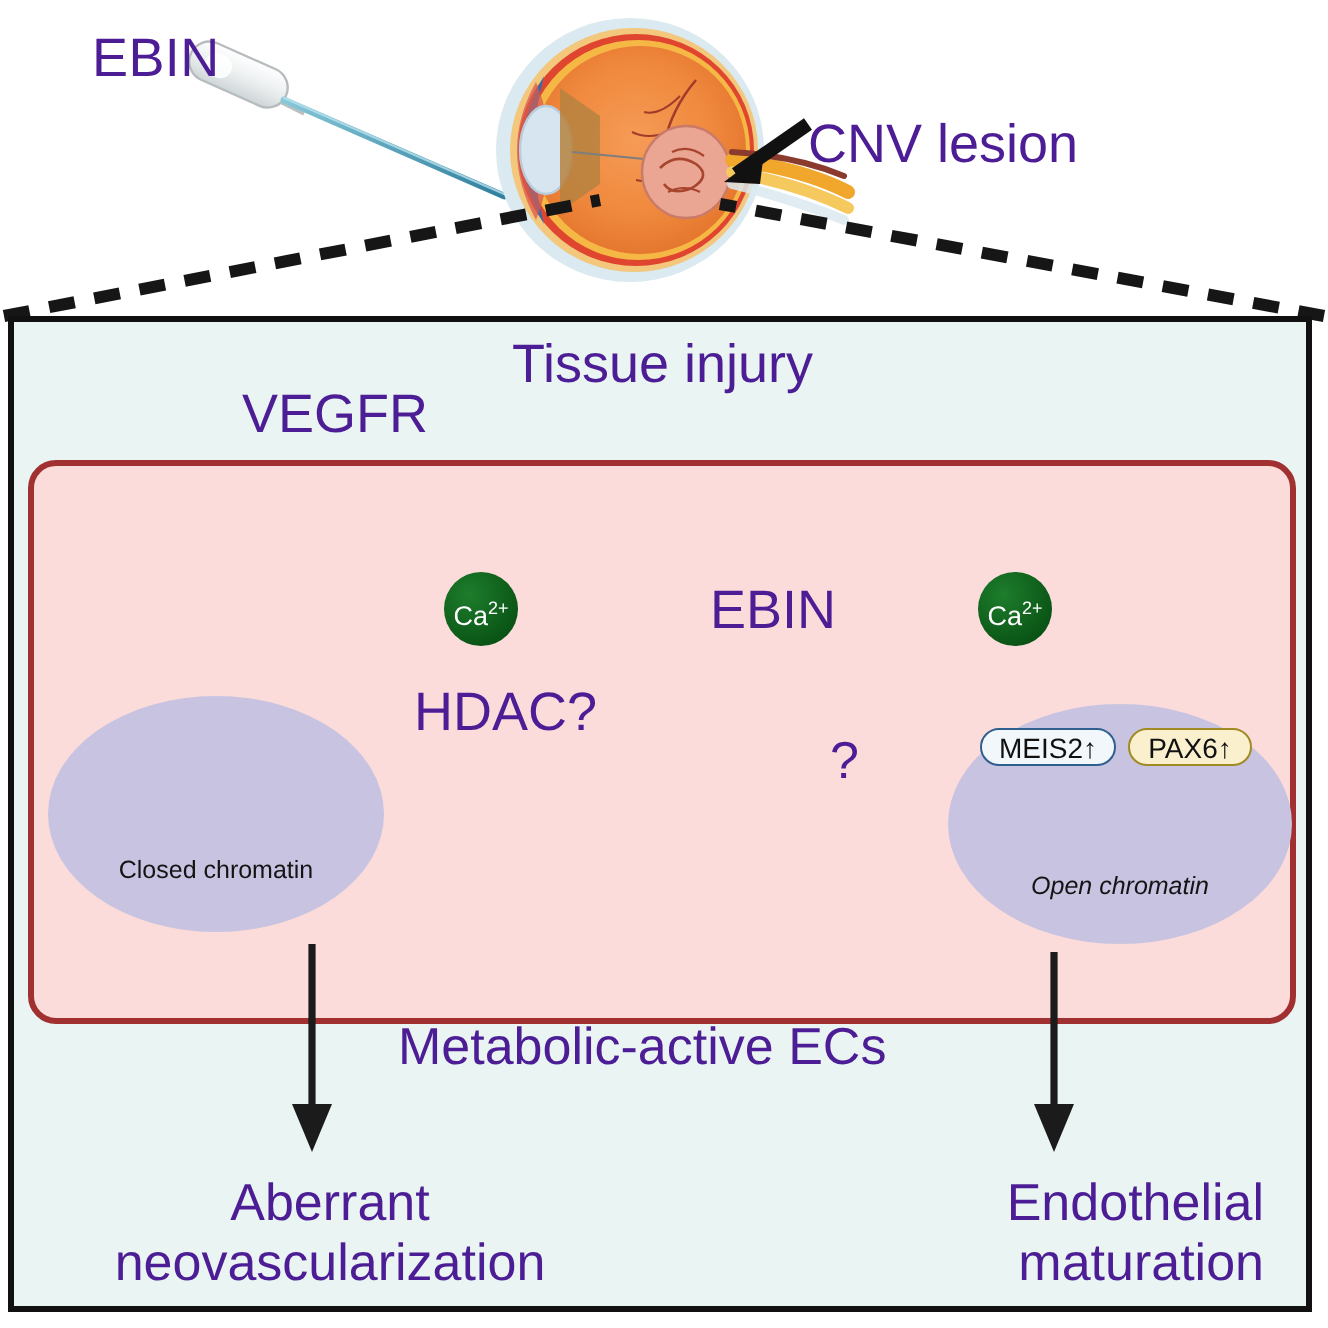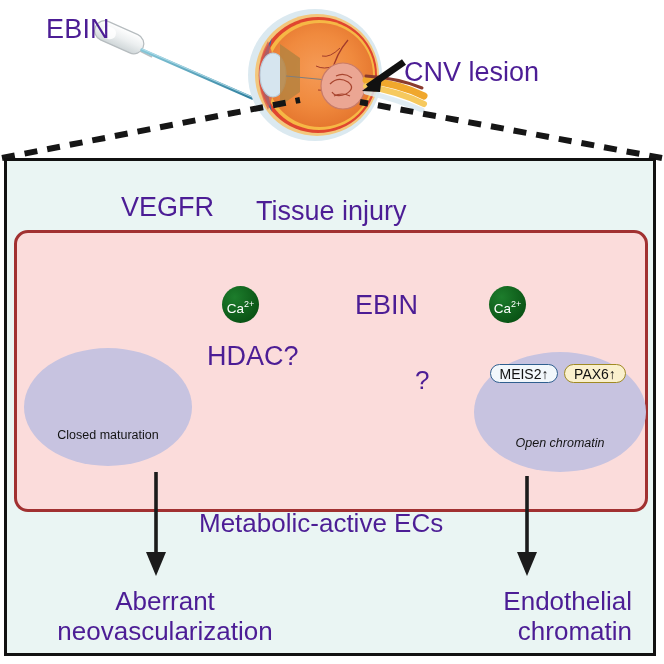--- a/index.html
+++ b/index.html
@@ -45,21 +45,20 @@
     background: #fbdcdb;
     border: 3px solid #a13131;
     border-radius: 14px;
     box-sizing: border-box;
   }
 
   
   #tissue-injury {
     left: 256px; top: 167px;
     font-size: 27px;
-    margin-top: 29px;
   }
   #vegfr-label {
     left: 121px; top: 192px;
     font-size: 27px;
   }
   #hdac-label {
     left: 207px; top: 341px;
     font-size: 27px;
   }
   #ebin-cell-label {
@@ -350,21 +349,21 @@
                Q583 440 594 439 Q604 436 606 418 Q608 402 618 408
                Q626 414 620 428" stroke="#7fa7bd" stroke-width="3.6" fill="none" stroke-linecap="round"></path>
     </g>
   </svg>
 
   <div class="abs" id="outer-box"></div>
 
   <div class="abs" id="cell-body"></div>
 
   <div class="abs nucleus" id="nucleus-left">
-    <div class="chromatin-caption" id="closed-caption">Closed maturation</div>
+    <div class="chromatin-caption" id="closed-caption">Closed chromatin</div>
   </div>
 
   <div class="abs nucleus" id="nucleus-right">
     <div class="gene-pill" id="pill-meis2">MEIS2↑</div>
     <div class="gene-pill" id="pill-pax6">PAX6↑</div>
     <div class="chromatin-caption" id="open-caption">Open chromatin</div>
   </div>
 
   <div class="abs ca-badge" id="ca-left">
     <span>Ca</span><sup>2+</sup>
@@ -400,16 +399,16 @@
     </g>
   </svg>
 
   <div class="abs txt" id="aberrant-label">
     <div>Aberrant</div>
     <div>neovascularization</div>
   </div>
 
   <div class="abs txt" id="endothelial-label">
     <div>Endothelial</div>
-    <div>chromatin</div>
+    <div>maturation</div>
   </div>
 
 </div>
 
 </body></html>

